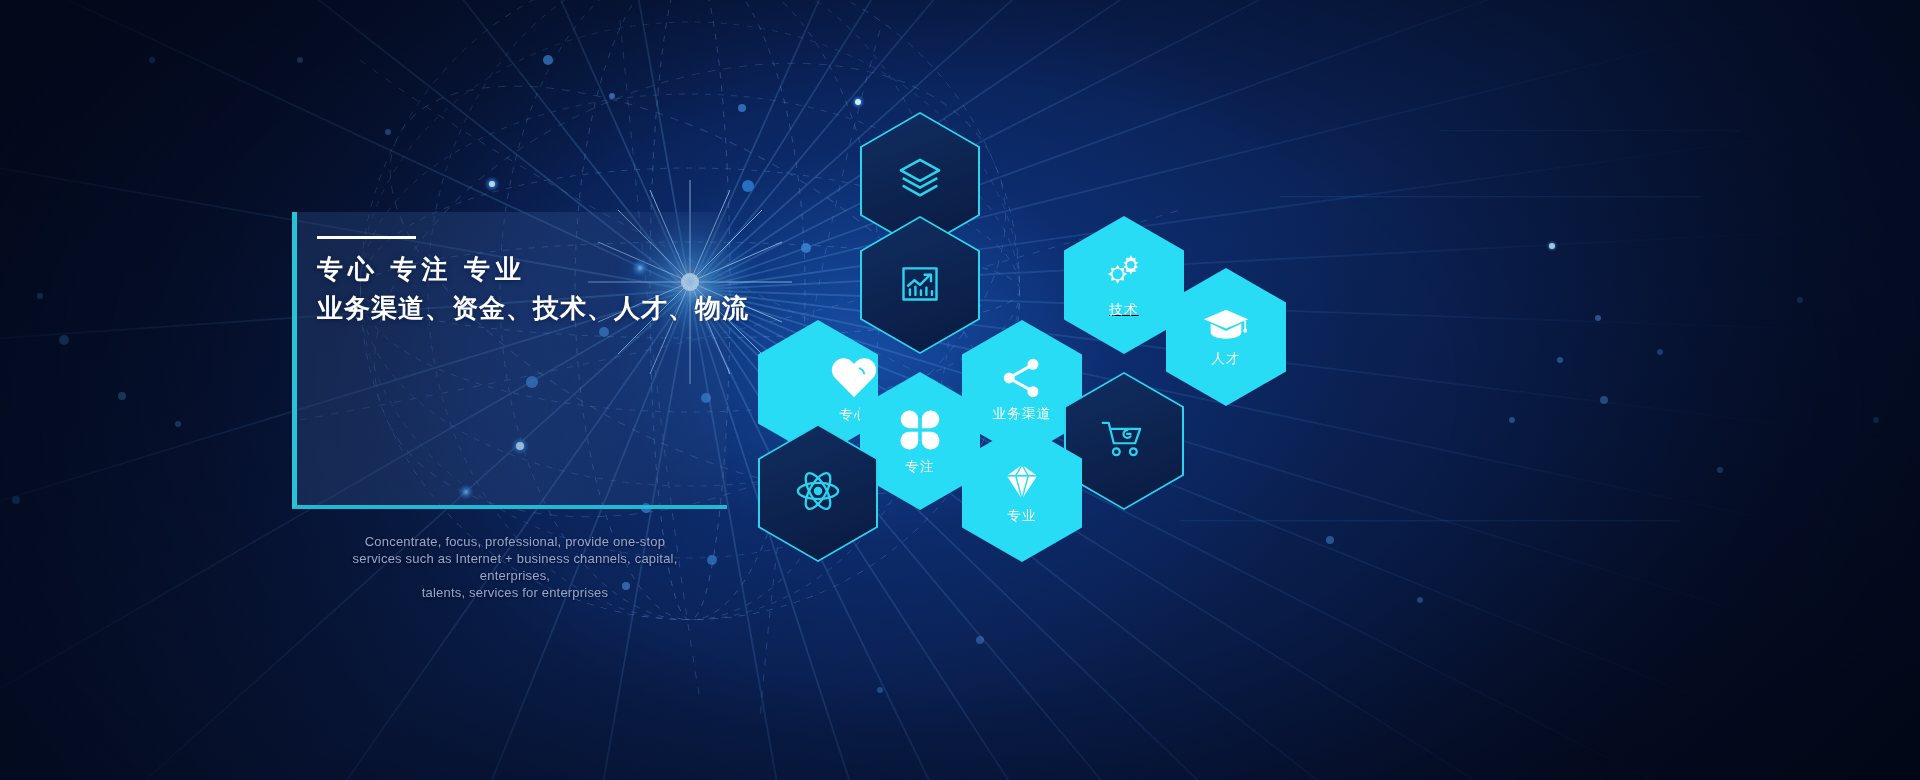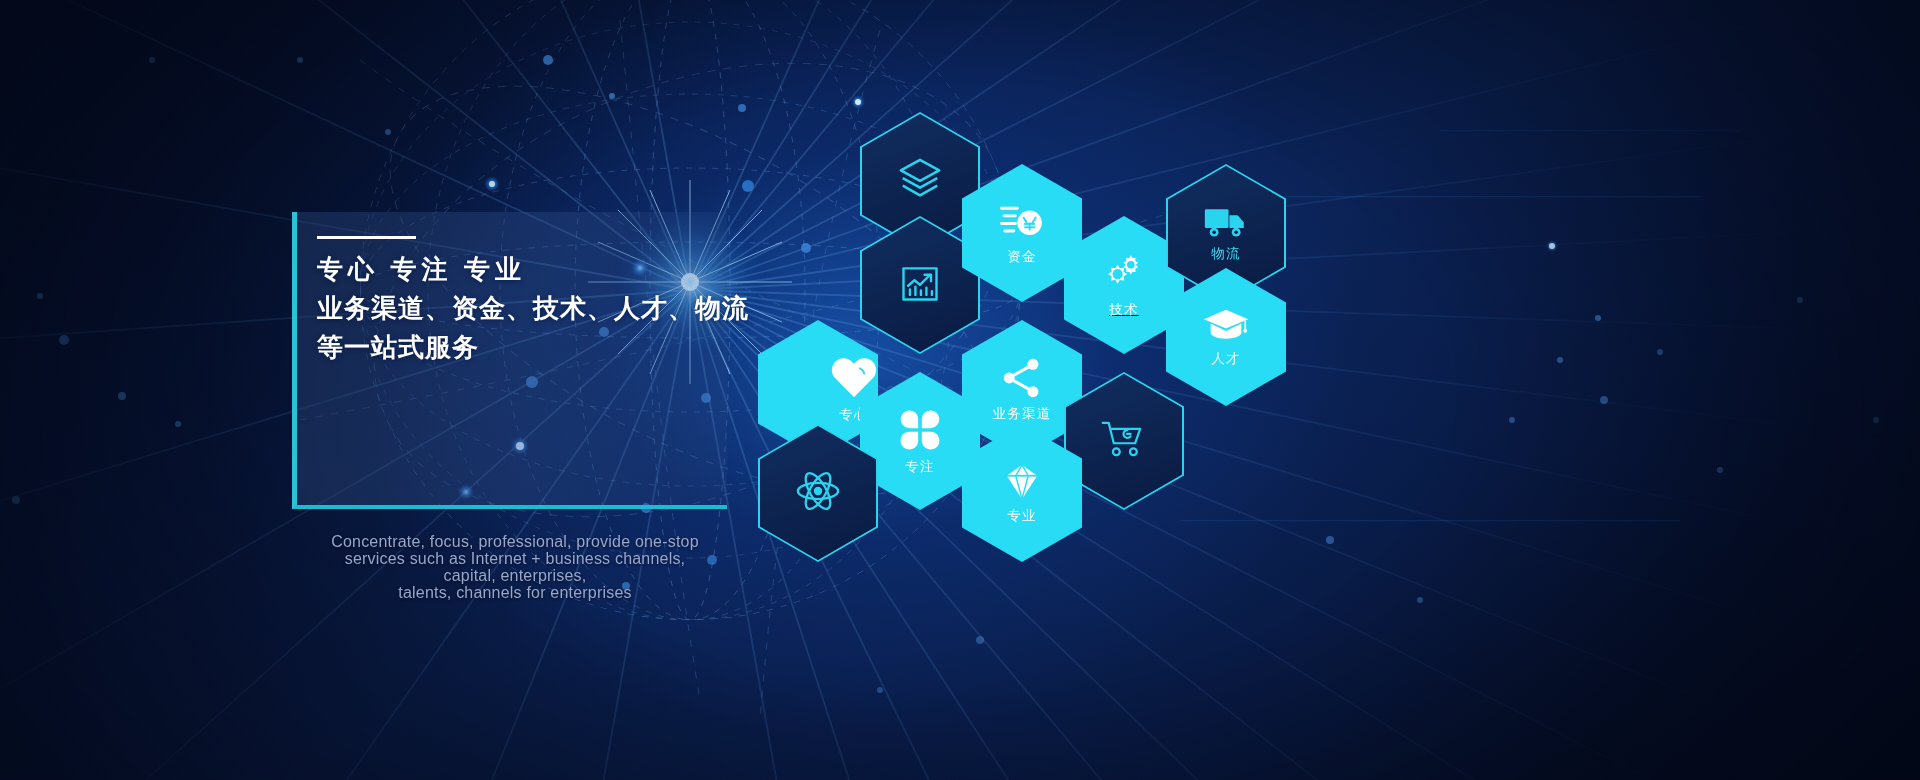--- a/index.html
+++ b/index.html
@@ -32,21 +32,21 @@
   }
   #panel .lines{position:absolute;left:20px;top:38px;right:0;}
   .tline{
     color:#ffffff;font-size:26px;font-weight:bold;letter-spacing:1px;
     line-height:39px;white-space:nowrap;text-shadow:0 1px 5px rgba(0,20,60,.75);font-family:Liberation Serif, serif;
   }
   .tline.spaced{letter-spacing:5px;}
 
   #subtitle{
     position:absolute;left:330px;top:533px;width:370px;text-align:center;
-    color:#97a8c9;font-size:16px;line-height:17px;letter-spacing:.2px;
+    color:#97a8c9;font-size:13px;line-height:17px;letter-spacing:.2px;
     text-shadow:0 1px 3px rgba(0,10,40,.9);
   }
 
   
   #hexwrap{position:absolute;left:740px;top:100px;width:560px;height:420px;}
   .hex{
     position:absolute;width:120px;height:138px;
     display:flex;flex-direction:column;align-items:center;justify-content:center;
   }
   .hexshape{
@@ -247,28 +247,27 @@
     </g>
   </svg>
 
   <div class="layer vignette"></div>
 
   <div id="panel">
     <div class="rule"></div>
     <div class="lines">
       <div class="tline spaced">专心  专注  专业</div>
       <div class="tline">业务渠道、资金、技术、人才、物流</div>
-      <div class="tline">等一站式服务</div>
     </div>
   </div>
 
   <div id="subtitle">
     <div>Concentrate, focus, professional, provide one-stop</div>
     <div>services such as Internet + business channels, capital, enterprises,</div>
-    <div>talents, channels for enterprises</div>
+    <div>talents, services for enterprises</div>
   </div>
 
   <div id="hexwrap">
       <div class="hex outline" style="left: 120px; top: 12px;">
         <div class="hexedge"></div>
         <div class="hexinner"></div>
         <div class="hexcontent">
           <span class="hexicon" style="color: rgb(42, 212, 239);"><svg width="46" height="46" viewBox="0 0 48 48" fill="none" stroke="currentColor" stroke-width="2.6" stroke-linejoin="round">
               <path d="M24 4 44 15 24 26 4 15Z"></path>
               <path d="M6 23 24 33 42 23"></path>
@@ -281,65 +280,30 @@
         <div class="hexinner"></div>
         <div class="hexcontent">
           <span class="hexicon" style="color: rgb(42, 212, 239);"><svg width="44" height="44" viewBox="0 0 48 48" fill="none" stroke="currentColor" stroke-width="2.6" stroke-linejoin="round" stroke-linecap="round">
               <rect x="6" y="8" width="36" height="34"></rect>
               <path d="M11 27 18 21 24 26 35 15"></path>
               <path d="M29 15h7v7"></path>
               <path d="M13 37v-6M19 37v-9M25 37v-5M31 37v-8M37 37v-4"></path>
             </svg></span>
         </div>
       </div>
-      <div class="hex solid" style="left: 222px; top: 64px;">
-        <div class="hexshape"></div>
-        <div class="hexcontent">
-          <span class="hexicon" style="color: rgb(255, 255, 255);"><svg width="44" height="40" viewBox="0 0 52 44" fill="currentColor">
-              <rect x="0" y="4" width="22" height="3.4" rx="1.7"></rect>
-              <rect x="3" y="13" width="17" height="3.4" rx="1.7"></rect>
-              <rect x="0" y="22" width="20" height="3.4" rx="1.7"></rect>
-              <rect x="4" y="31" width="14" height="3.4" rx="1.7"></rect>
-              <circle cx="35" cy="23" r="14.5"></circle>
-              <g fill="#28dcf5">
-                <rect x="28.6" y="15.4" width="2.3" height="8.6" transform="rotate(-32 29.7 19.7)"></rect>
-                <rect x="39.2" y="15.4" width="2.3" height="8.6" transform="rotate(32 40.3 19.7)"></rect>
-                <rect x="28.6" y="23.2" width="12.8" height="2.2"></rect>
-                <rect x="28.6" y="27.1" width="12.8" height="2.2"></rect>
-                <rect x="33.9" y="22.4" width="2.3" height="9.4"></rect>
-              </g>
-            </svg></span>
-          <span class="hexlabel">资金</span>
-        </div>
-      </div>
       <div class="hex solid" style="left: 324px; top: 116px; text-decoration: underline;">
         <div class="hexshape"></div>
         <div class="hexcontent">
           <span class="hexicon" style="color: rgb(255, 255, 255);"><svg width="44" height="42" viewBox="0 0 48 46" fill="currentColor">
               <path d="M31.5 2.5 33.2 5.6 36.7 5.2 36.3 8.7 39.4 10.4 37 13 39.4 15.6 36.3 17.3 36.7 20.8 33.2 20.4 31.5 23.5 29.8 20.4 26.3 20.8 26.7 17.3 23.6 15.6 26 13 23.6 10.4 26.7 8.7 26.3 5.2 29.8 5.6Z"></path>
               <circle cx="31.5" cy="13" r="4.2" fill="#28dcf5"></circle>
               <path d="M17 12.5 19.3 16.6 24 16.1 23.5 20.8 27.6 23.1 23.5 25.4 24 30.1 19.3 29.6 17 33.7 14.7 29.6 10 30.1 10.5 25.4 6.4 23.1 10.5 20.8 10 16.1 14.7 16.6Z"></path>
               <circle cx="17" cy="23.1" r="5.6" fill="#28dcf5"></circle>
             </svg></span>
           <span class="hexlabel">技术</span>
-        </div>
-      </div>
-      <div class="hex outline" style="left: 426px; top: 64px;">
-        <div class="hexedge"></div>
-        <div class="hexinner"></div>
-        <div class="hexcontent">
-          <span class="hexicon" style="color: rgb(42, 212, 239);"><svg width="44" height="34" viewBox="0 0 52 40" fill="currentColor">
-              <rect x="1" y="5" width="28" height="22" rx="1.5"></rect>
-              <path d="M30 12h9.6l7.4 8.2V27H30z"></path>
-              <circle cx="12" cy="32" r="5.2"></circle>
-              <circle cx="38" cy="32" r="5.2"></circle>
-              <circle cx="12" cy="32" r="2.1" fill="#0a1a3e"></circle>
-              <circle cx="38" cy="32" r="2.1" fill="#0a1a3e"></circle>
-            </svg></span>
-          <span class="hexlabel">物流</span>
         </div>
       </div>
       <div class="hex solid" style="left: 426px; top: 168px;">
         <div class="hexshape"></div>
         <div class="hexcontent">
           <span class="hexicon" style="color: rgb(255, 255, 255);"><svg width="46" height="36" viewBox="0 0 54 42" fill="currentColor">
               <path d="M27 2 53 13 27 24 1 13Z"></path>
               <path d="M9 18v11c0 3.6 8.1 7 18 7s18-3.4 18-7V18L27 27Z"></path>
               <path d="M49.6 14.6v10.2" stroke="currentColor" stroke-width="2" fill="none"></path>
               <circle cx="49.6" cy="26.6" r="2.3"></circle>

